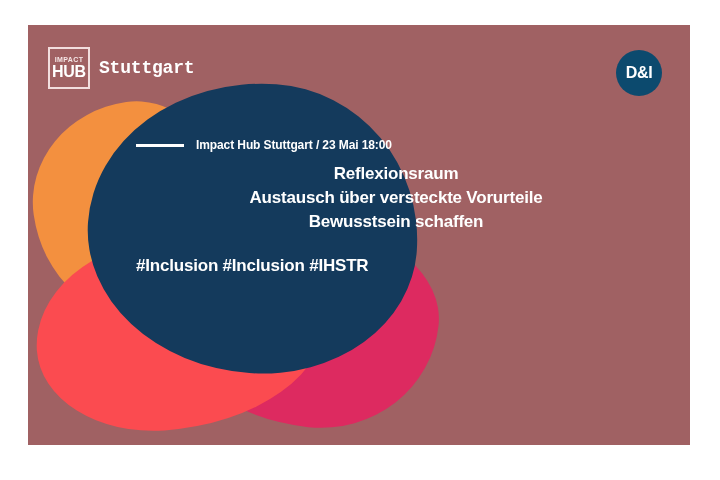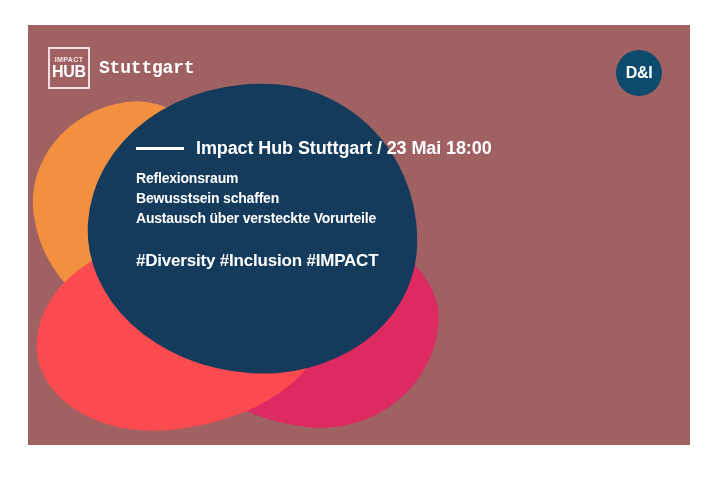--- a/index.html
+++ b/index.html
@@ -167,21 +167,21 @@
   #eyebrow-rule {
     display: block;
     width: 48px;
     height: 3px;
     background: #ffffff;
     flex: 0 0 auto;
   }
 
   #eyebrow-text {
     color: #ffffff;
-    font-size: 18px;
+    font-size: 12px;
     font-weight: bold;
     letter-spacing: -0.1px;
     white-space: nowrap;
   }
 
   #headline {
     color: #ffffff;
     font-size: 46px;
     font-weight: bold;
     letter-spacing: -1.6px;
@@ -191,25 +191,26 @@
   }
 
   #bullet-list {
     list-style: none;
     margin: 0 0 22px 0;
     padding: 0;
   }
 
   .bullet-line {
     color: #ffffff;
-    font-size: 14px;
+    font-size: 17px;
     font-weight: bold;
     line-height: 1.42;
     letter-spacing: -0.2px;
     white-space: nowrap;
+    text-align: center;
   }
 
   #hashtags {
     color: #ffffff;
     font-size: 17px;
     font-weight: bold;
     letter-spacing: -0.2px;
     white-space: nowrap;
   }
 </style>
@@ -240,22 +241,22 @@
     <div id="content">
 
       <div id="eyebrow-row">
         <span id="eyebrow-rule"></span>
         <span id="eyebrow-text">Impact Hub Stuttgart / 23 Mai 18:00</span>
       </div>
 
 
       <ul id="bullet-list">
         <li class="bullet-line">Reflexionsraum</li>
+        <li class="bullet-line">Austausch über versteckte Vorurteile</li>
         <li class="bullet-line">Bewusstsein schaffen</li>
-        <li class="bullet-line">Austausch über versteckte Vorurteile</li>
       </ul>
 
-      <div id="hashtags">#Diversity #Inclusion #IMPACT</div>
+      <div id="hashtags">#Inclusion #Inclusion #IHSTR</div>
 
     </div>
 
   </div>
 </div>
 
 </body></html>

